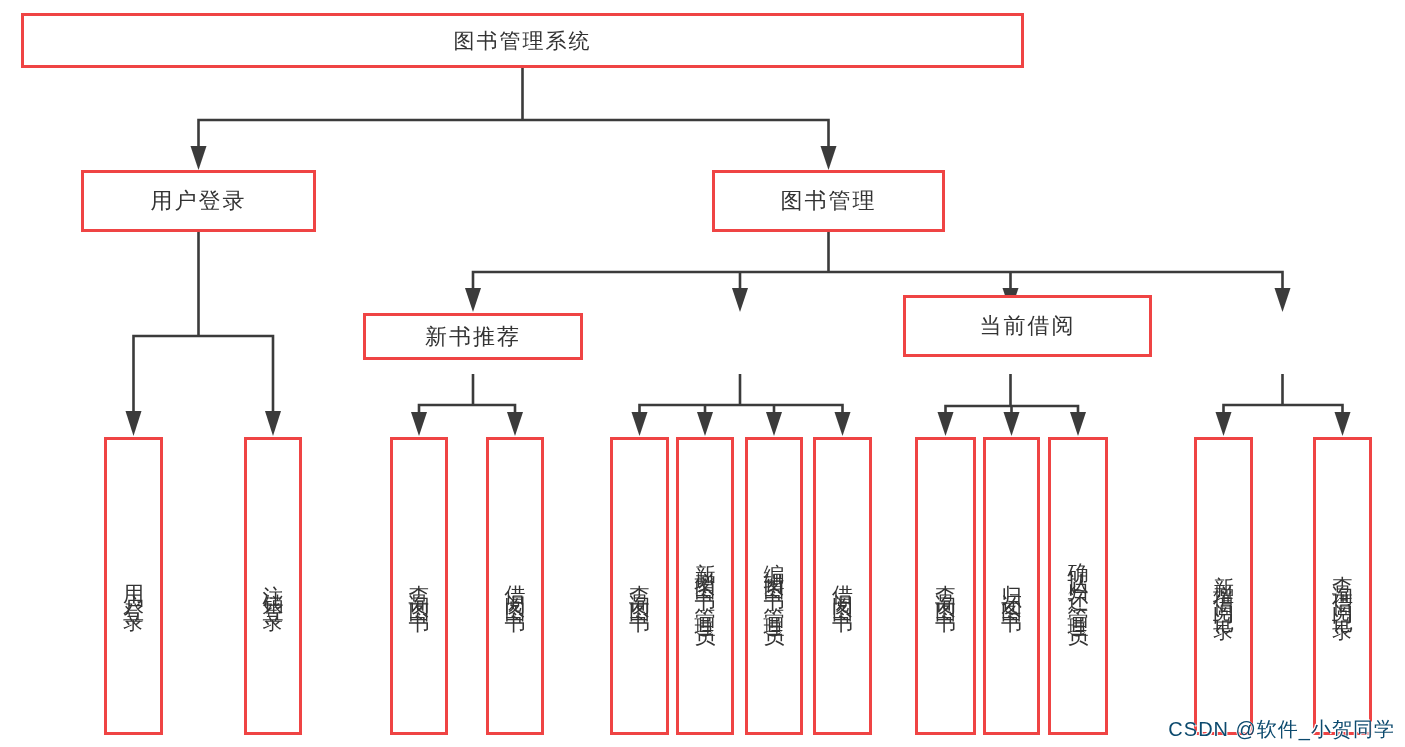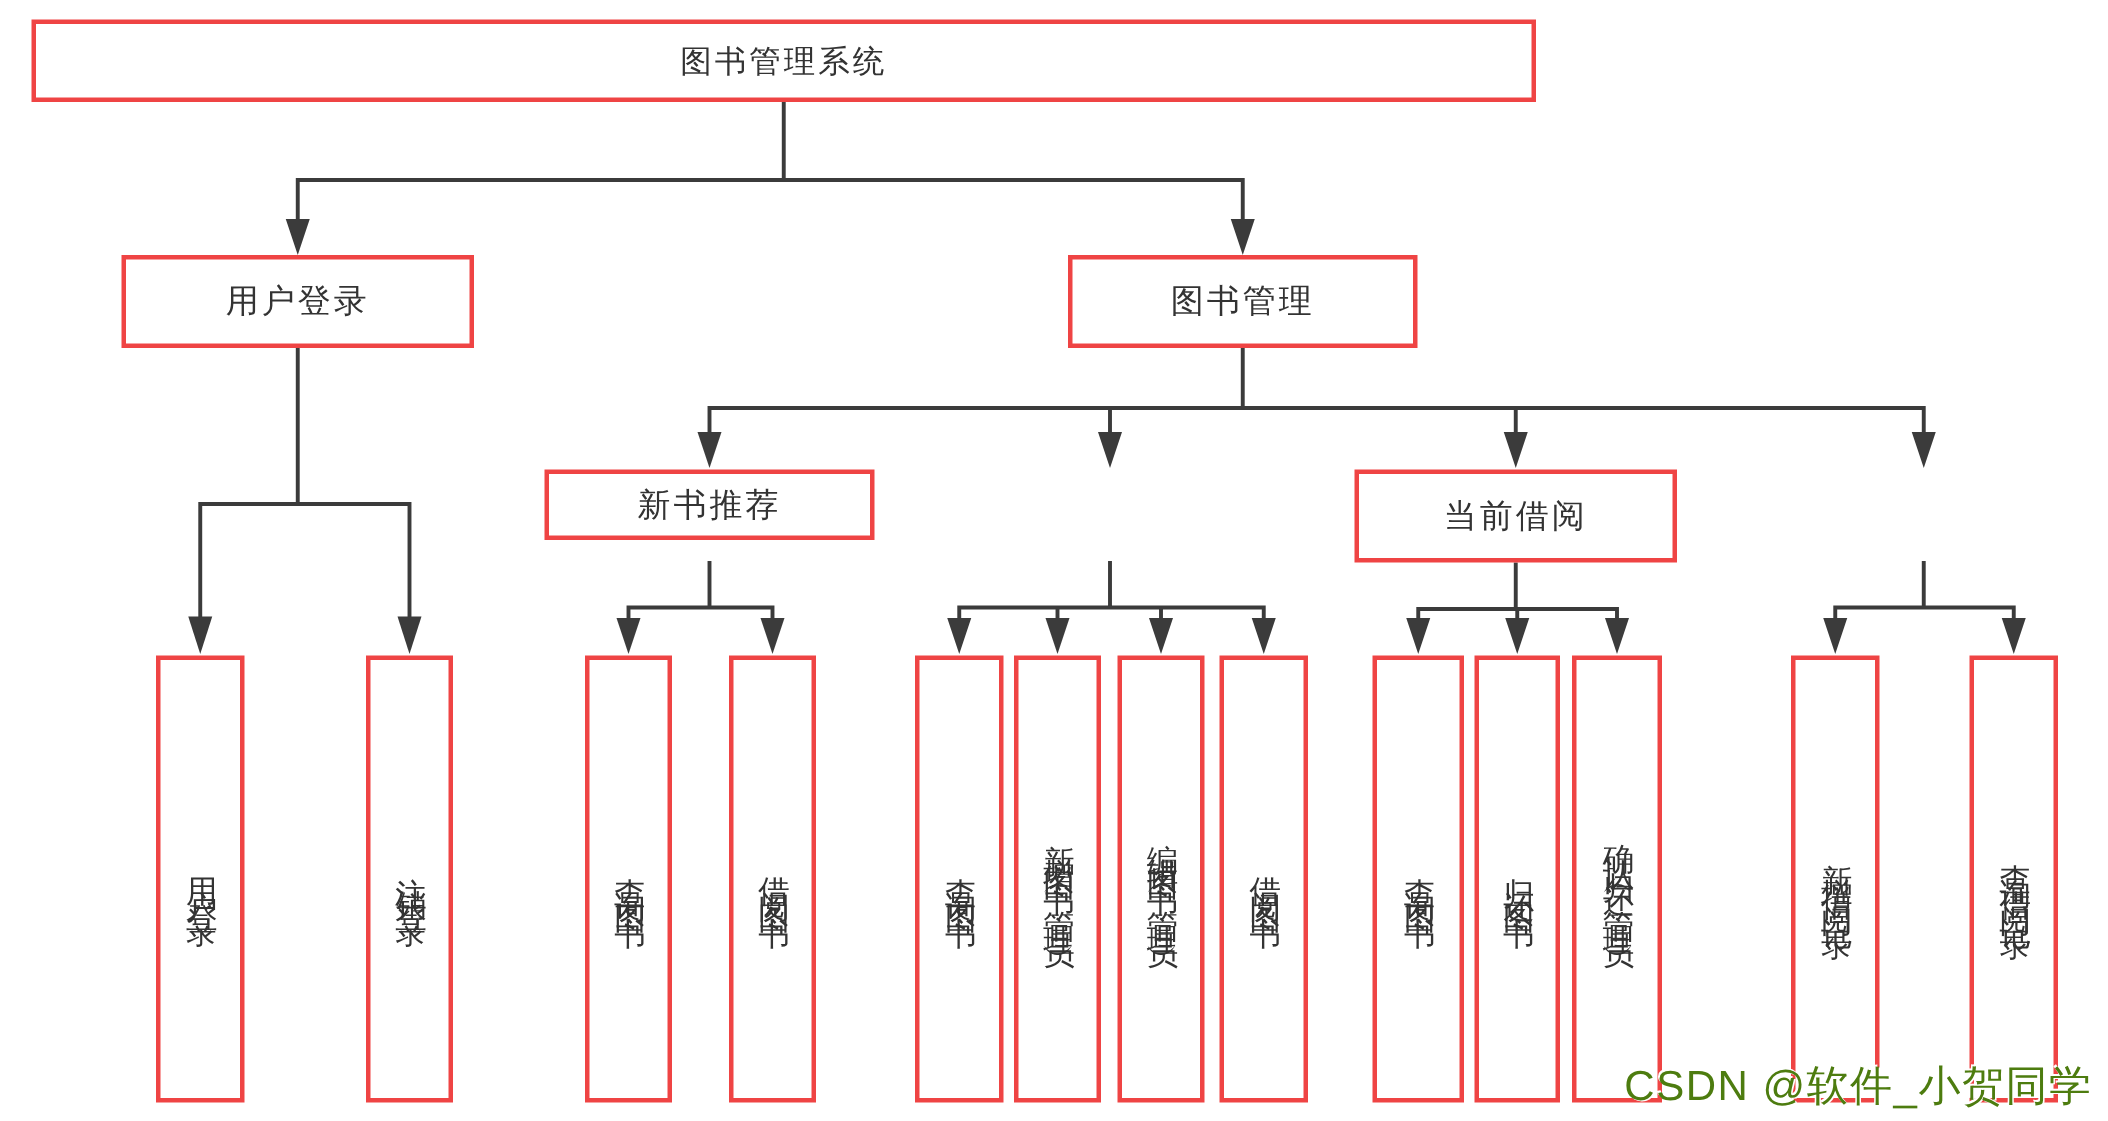--- a/index.html
+++ b/index.html
@@ -16,21 +16,21 @@
     color:#333333; font-size:22px; letter-spacing:2px; z-index:1;
   }
   .node.root { font-size:21px; }
   .leaf { font-size:21px; letter-spacing:0; }
   .leaf .vtext {
     writing-mode:vertical-rl; text-orientation:mixed;
     letter-spacing:9px; line-height:1.05; white-space:nowrap;
   }
   .wm {
     position:absolute; right:10px; bottom:4px; z-index:2;
-    font-size:28px; color:#4d7c0f; letter-spacing:1px;
+    font-size:20px; color:#0c4a6e; letter-spacing:1px;
     text-shadow:1px 1px 0 #ffffff, -1px -1px 0 #ffffff;
   }
 </style>
 </head>
 <body>
 
 <div class="canvas">
 
   <svg class="connectors" viewBox="0 0 1405 747" xmlns="http://www.w3.org/2000/svg">
     <g>
@@ -74,21 +74,21 @@
       <polygon points="1334.5,412 1350.5,412 1342.5,436"></polygon>
     </g>
   </svg>
 
   <div class="node root" style="left:21px; top:13px; width:1003px; height:55px;">图书管理系统</div>
 
   <div class="node" style="left:81px; top:170px; width:235px; height:62px;">用户登录</div>
   <div class="node" style="left:712px; top:170px; width:233px; height:62px;">图书管理</div>
 
   <div class="node" style="left:363px; top:313px; width:220px; height:47px;">新书推荐</div>
-  <div class="node" style="left:903px; top:313px; width:215px; height:62px;">当前借阅</div>
+  <div class="node" style="left:903px; top:295px; width:249px; height:62px;">当前借阅</div>
 
   <div class="node leaf" style="left:104px; top:437px; width:59px; height:298px;">
     <span class="vtext">用户登录</span>
   </div>
   <div class="node leaf" style="left:244px; top:437px; width:58px; height:298px;">
     <span class="vtext">注销登录</span>
   </div>
 
   <div class="node leaf" style="left:390px; top:437px; width:58px; height:298px;">
     <span class="vtext">查询图书</span>

